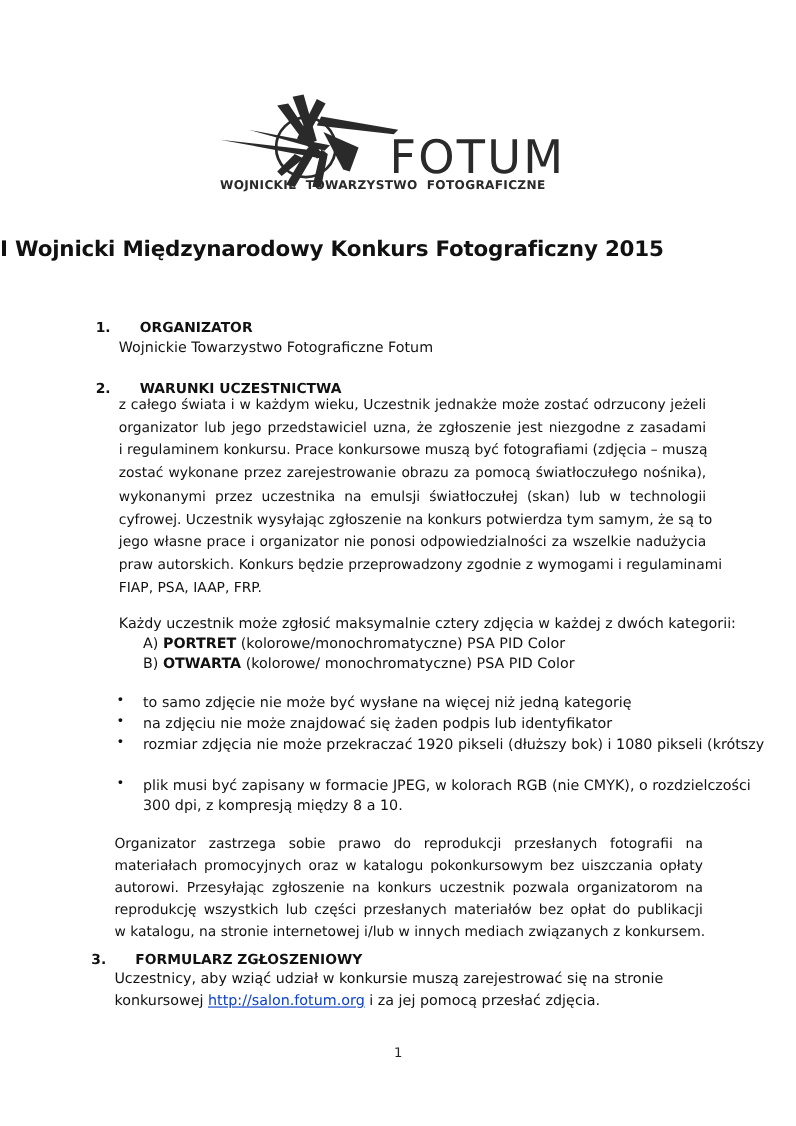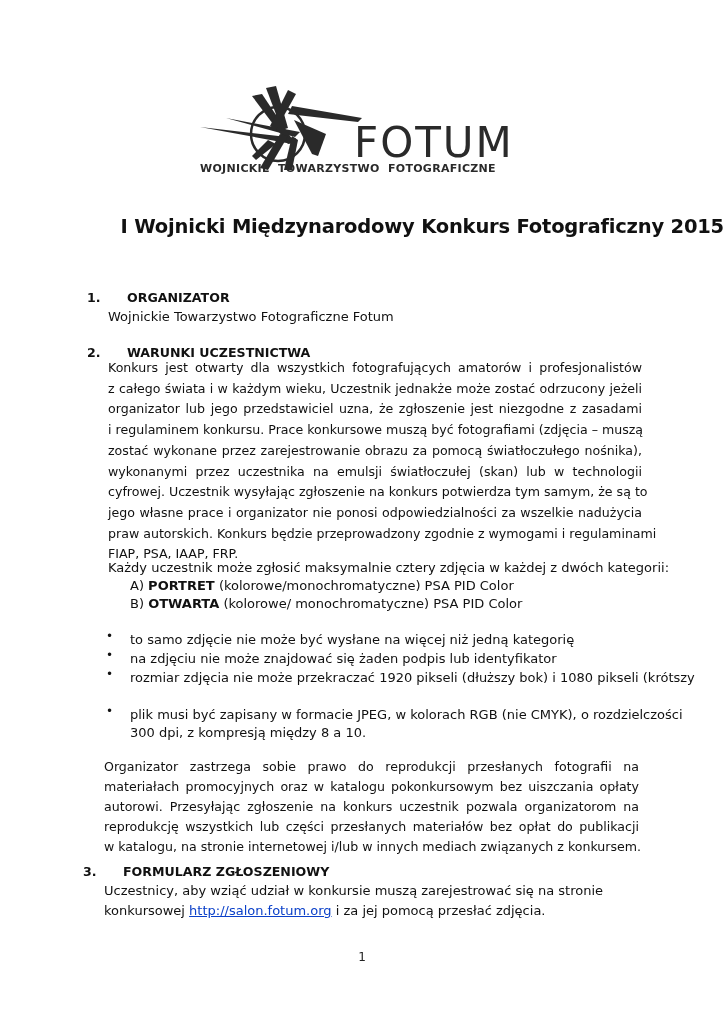--- a/index.html
+++ b/index.html
@@ -8,21 +8,21 @@
   .page { position: absolute; left: 0; top: 0; width: 724px; height: 1012px; }
 
   
   .logo { position: absolute; left: 196px; top: 84px; width: 340px; height: 100px; }
   .logo svg { position: absolute; left: 0; top: 0; }
   .logo-word { position: absolute; left: 158px; top: 38px; font-family: "DejaVu Sans", sans-serif;
                font-size: 42px; letter-spacing: 2px; color: #2a2a2a; font-weight: normal; line-height: 1; }
   .logo-sub { position: absolute; left: 4px; top: 79px; font-family: "DejaVu Sans", sans-serif;
               font-size: 11px; font-weight: bold; color: #2a2a2a; letter-spacing: 0.3px; white-space: nowrap; line-height: 1; }
 
-  .title { position: absolute; left: 0; width: 724px; top: 215px; text-align: right;
+  .title { position: absolute; left: 0; width: 724px; top: 215px; text-align: left;
            font-size: 19.5px; font-weight: bold; color: #111; letter-spacing: -0.2px; white-space: nowrap; }
 
   .txt { position: absolute; font-size: 13px; line-height: 21px; white-space: nowrap; color: #111; }
   .just { position: absolute; font-size: 12.6px; line-height: 20.7px; color: #111; text-align: justify; }
   .just span.line { display: block; text-align: justify; text-align-last: justify; white-space: nowrap; }
   .just span.line.last { text-align-last: left; }
   .hnum { position: absolute; font-size: 12.6px; font-weight: bold; }
   .hlabel { position: absolute; font-size: 12.6px; font-weight: bold; margin-left: 19px; }
   b { font-weight: bold; }
   .bullet { position: absolute; font-size: 12px; }
@@ -59,21 +59,20 @@
   <div class="title">I Wojnicki Międzynarodowy Konkurs Fotograficzny 2015</div>
 
   <div class="hnum" style="left:87px; top:290px;">1.</div>
   <div class="hlabel" style="left:108px; top:290px;">ORGANIZATOR</div>
   <div class="txt" style="left:108px; top:306px;">Wojnickie Towarzystwo Fotograficzne Fotum</div>
 
   <div class="hnum" style="left:87px; top:345px;">2.</div>
   <div class="hlabel" style="left:108px; top:345px;">WARUNKI UCZESTNICTWA</div>
 
   <div class="just" style="left:108px; top:358px; width:534px;">
-    <span class="line">Konkurs jest otwarty dla wszystkich fotografujących amatorów i profesjonalistów</span>
     <span class="line">z całego świata i w każdym wieku, Uczestnik jednakże może zostać odrzucony jeżeli</span>
     <span class="line">organizator lub jego przedstawiciel uzna, że zgłoszenie jest niezgodne z zasadami</span>
     <span class="line">i regulaminem konkursu.  Prace konkursowe muszą być fotografiami (zdjęcia – muszą</span>
     <span class="line">zostać wykonane przez zarejestrowanie obrazu za pomocą światłoczułego nośnika),</span>
     <span class="line">wykonanymi przez uczestnika na emulsji światłoczułej (skan) lub w technologii</span>
     <span class="line">cyfrowej. Uczestnik wysyłając zgłoszenie na konkurs potwierdza tym samym, że są to</span>
     <span class="line">jego własne prace i organizator nie ponosi odpowiedzialności za wszelkie nadużycia</span>
     <span class="line">praw autorskich. Konkurs będzie przeprowadzony zgodnie z wymogami i regulaminami</span>
     <span class="line last">FIAP, PSA, IAAP, FRP.</span>
   </div>

